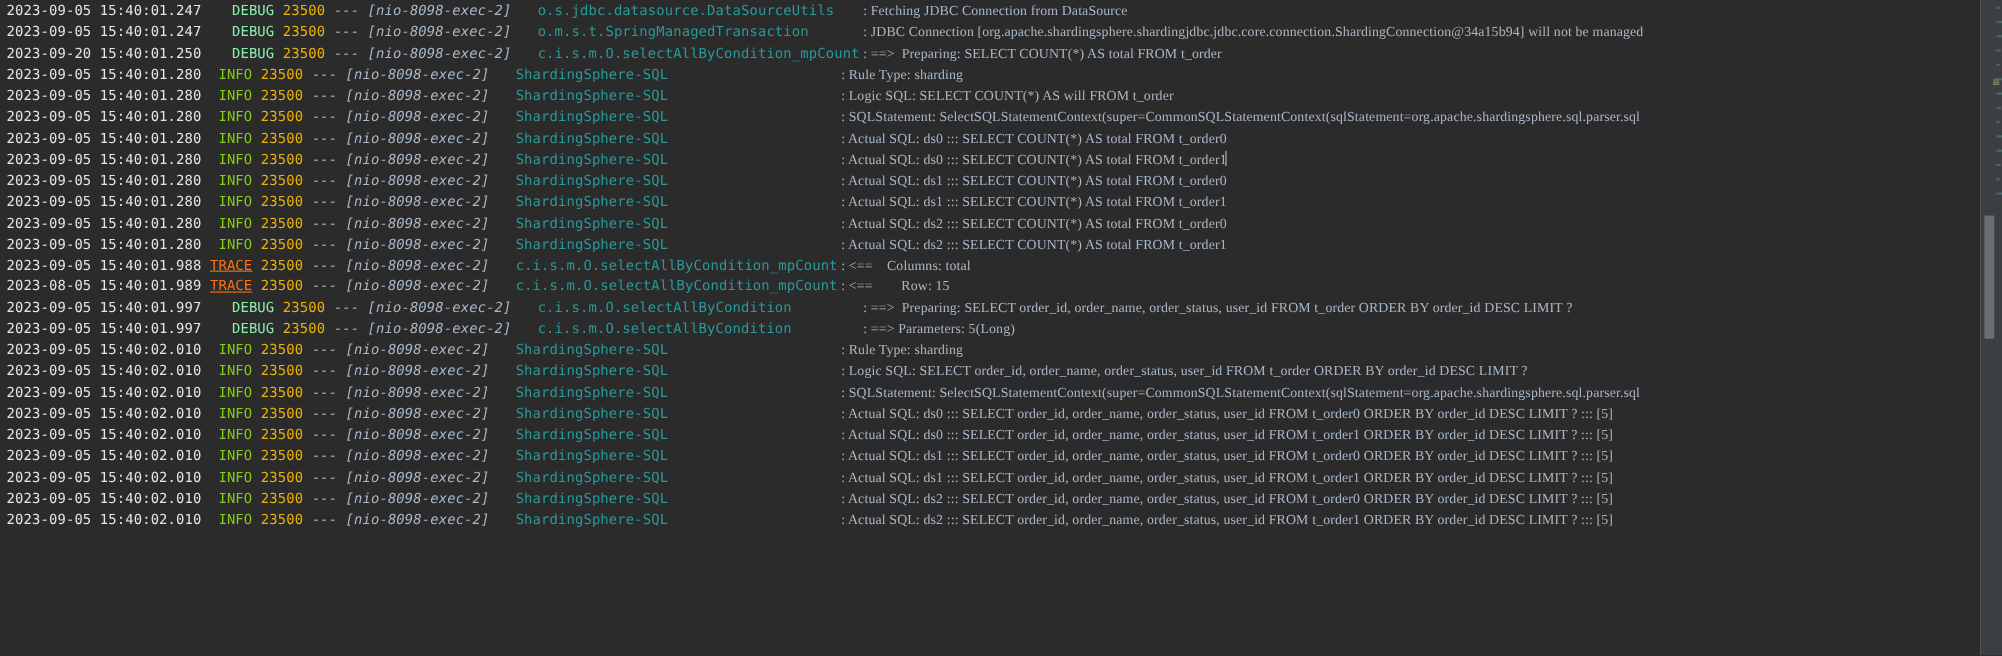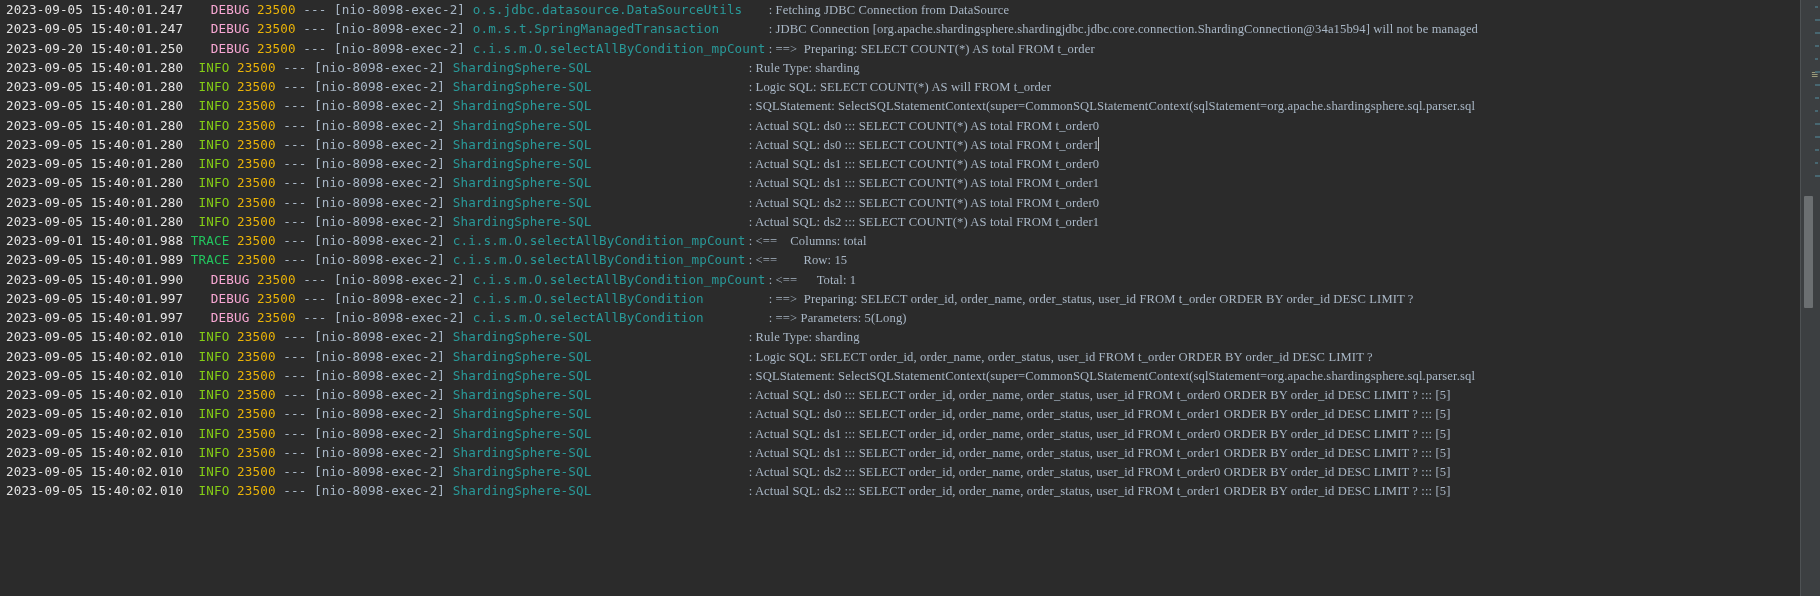--- a/index.html
+++ b/index.html
@@ -24,27 +24,27 @@
   .log-line {
     height:19.25px;
     line-height:19.25px;
     white-space:pre;
     font-size:12.6px;
     letter-spacing:0.12px;
     padding-left:6px;
     color:#a9b7c6;
   }
   .c-ts     { color:#e5e5e5; }
-  .c-debug  { color:#f9a8d4;padding-left:20px; }
+  .c-debug  { color:#86efac;padding-left:20px; }
   .c-info   { color:#84cc16; }
-  .c-trace  { color:#22c55e; }
+  .c-trace  { color:#f97316;text-decoration:underline; }
   .c-pid    { color:#eab308; }
   .c-dash   { color:#a9b7c6; }
-  .c-thread { color:#a9b7c6; }
-  .c-logger { color:#299999; }
+  .c-thread { color:#a9b7c6;font-style:italic; }
+  .c-logger { color:#299999;margin-left:16px; }
   .c-msg    { color:#a9b7c6;font-family:Liberation Serif, serif; }
   .caret {
     display:inline-block;
     width:1px;
     height:14px;
     background:#bbbbbb;
     vertical-align:-2px;
     margin-left:-1px;
   }
   
@@ -92,23 +92,22 @@
       <div class="log-line"><span class="c-ts">2023-09-20 15:40:01.250 </span><span class="c-debug">DEBUG</span><span class="c-pid"> 23500</span><span class="c-dash"> --- </span><span class="c-thread">[nio-8098-exec-2] </span><span class="c-logger">c.i.s.m.O.selectAllByCondition_mpCount</span><span class="c-msg"> : ==&gt;  Preparing: SELECT COUNT(*) AS total FROM t_order</span></div>
       <div class="log-line"><span class="c-ts">2023-09-05 15:40:01.280 </span><span class="c-info"> INFO</span><span class="c-pid"> 23500</span><span class="c-dash"> --- </span><span class="c-thread">[nio-8098-exec-2] </span><span class="c-logger">ShardingSphere-SQL                    </span><span class="c-msg"> : Rule Type: sharding</span></div>
       <div class="log-line"><span class="c-ts">2023-09-05 15:40:01.280 </span><span class="c-info"> INFO</span><span class="c-pid"> 23500</span><span class="c-dash"> --- </span><span class="c-thread">[nio-8098-exec-2] </span><span class="c-logger">ShardingSphere-SQL                    </span><span class="c-msg"> : Logic SQL: SELECT COUNT(*) AS will FROM t_order</span></div>
       <div class="log-line"><span class="c-ts">2023-09-05 15:40:01.280 </span><span class="c-info"> INFO</span><span class="c-pid"> 23500</span><span class="c-dash"> --- </span><span class="c-thread">[nio-8098-exec-2] </span><span class="c-logger">ShardingSphere-SQL                    </span><span class="c-msg"> : SQLStatement: SelectSQLStatementContext(super=CommonSQLStatementContext(sqlStatement=org.apache.shardingsphere.sql.parser.sql</span></div>
       <div class="log-line"><span class="c-ts">2023-09-05 15:40:01.280 </span><span class="c-info"> INFO</span><span class="c-pid"> 23500</span><span class="c-dash"> --- </span><span class="c-thread">[nio-8098-exec-2] </span><span class="c-logger">ShardingSphere-SQL                    </span><span class="c-msg"> : Actual SQL: ds0 ::: SELECT COUNT(*) AS total FROM t_order0</span></div>
       <div class="log-line"><span class="c-ts">2023-09-05 15:40:01.280 </span><span class="c-info"> INFO</span><span class="c-pid"> 23500</span><span class="c-dash"> --- </span><span class="c-thread">[nio-8098-exec-2] </span><span class="c-logger">ShardingSphere-SQL                    </span><span class="c-msg"> : Actual SQL: ds0 ::: SELECT COUNT(*) AS total FROM t_order1</span><span class="caret"></span></div>
       <div class="log-line"><span class="c-ts">2023-09-05 15:40:01.280 </span><span class="c-info"> INFO</span><span class="c-pid"> 23500</span><span class="c-dash"> --- </span><span class="c-thread">[nio-8098-exec-2] </span><span class="c-logger">ShardingSphere-SQL                    </span><span class="c-msg"> : Actual SQL: ds1 ::: SELECT COUNT(*) AS total FROM t_order0</span></div>
       <div class="log-line"><span class="c-ts">2023-09-05 15:40:01.280 </span><span class="c-info"> INFO</span><span class="c-pid"> 23500</span><span class="c-dash"> --- </span><span class="c-thread">[nio-8098-exec-2] </span><span class="c-logger">ShardingSphere-SQL                    </span><span class="c-msg"> : Actual SQL: ds1 ::: SELECT COUNT(*) AS total FROM t_order1</span></div>
       <div class="log-line"><span class="c-ts">2023-09-05 15:40:01.280 </span><span class="c-info"> INFO</span><span class="c-pid"> 23500</span><span class="c-dash"> --- </span><span class="c-thread">[nio-8098-exec-2] </span><span class="c-logger">ShardingSphere-SQL                    </span><span class="c-msg"> : Actual SQL: ds2 ::: SELECT COUNT(*) AS total FROM t_order0</span></div>
       <div class="log-line"><span class="c-ts">2023-09-05 15:40:01.280 </span><span class="c-info"> INFO</span><span class="c-pid"> 23500</span><span class="c-dash"> --- </span><span class="c-thread">[nio-8098-exec-2] </span><span class="c-logger">ShardingSphere-SQL                    </span><span class="c-msg"> : Actual SQL: ds2 ::: SELECT COUNT(*) AS total FROM t_order1</span></div>
-      <div class="log-line"><span class="c-ts">2023-09-01 15:40:01.988 </span><span class="c-trace">TRACE</span><span class="c-pid"> 23500</span><span class="c-dash"> --- </span><span class="c-thread">[nio-8098-exec-2] </span><span class="c-logger">c.i.s.m.O.selectAllByCondition_mpCount</span><span class="c-msg"> : &lt;==    Columns: total</span></div>
-      <div class="log-line"><span class="c-ts">2023-09-05 15:40:01.989 </span><span class="c-trace">TRACE</span><span class="c-pid"> 23500</span><span class="c-dash"> --- </span><span class="c-thread">[nio-8098-exec-2] </span><span class="c-logger">c.i.s.m.O.selectAllByCondition_mpCount</span><span class="c-msg"> : &lt;==        Row: 15</span></div>
-      <div class="log-line"><span class="c-ts">2023-09-05 15:40:01.990 </span><span class="c-debug">DEBUG</span><span class="c-pid"> 23500</span><span class="c-dash"> --- </span><span class="c-thread">[nio-8098-exec-2] </span><span class="c-logger">c.i.s.m.O.selectAllByCondition_mpCount</span><span class="c-msg"> : &lt;==      Total: 1</span></div>
+      <div class="log-line"><span class="c-ts">2023-09-05 15:40:01.988 </span><span class="c-trace">TRACE</span><span class="c-pid"> 23500</span><span class="c-dash"> --- </span><span class="c-thread">[nio-8098-exec-2] </span><span class="c-logger">c.i.s.m.O.selectAllByCondition_mpCount</span><span class="c-msg"> : &lt;==    Columns: total</span></div>
+      <div class="log-line"><span class="c-ts">2023-08-05 15:40:01.989 </span><span class="c-trace">TRACE</span><span class="c-pid"> 23500</span><span class="c-dash"> --- </span><span class="c-thread">[nio-8098-exec-2] </span><span class="c-logger">c.i.s.m.O.selectAllByCondition_mpCount</span><span class="c-msg"> : &lt;==        Row: 15</span></div>
       <div class="log-line"><span class="c-ts">2023-09-05 15:40:01.997 </span><span class="c-debug">DEBUG</span><span class="c-pid"> 23500</span><span class="c-dash"> --- </span><span class="c-thread">[nio-8098-exec-2] </span><span class="c-logger">c.i.s.m.O.selectAllByCondition        </span><span class="c-msg"> : ==&gt;  Preparing: SELECT order_id, order_name, order_status, user_id FROM t_order ORDER BY order_id DESC LIMIT ?</span></div>
       <div class="log-line"><span class="c-ts">2023-09-05 15:40:01.997 </span><span class="c-debug">DEBUG</span><span class="c-pid"> 23500</span><span class="c-dash"> --- </span><span class="c-thread">[nio-8098-exec-2] </span><span class="c-logger">c.i.s.m.O.selectAllByCondition        </span><span class="c-msg"> : ==&gt; Parameters: 5(Long)</span></div>
       <div class="log-line"><span class="c-ts">2023-09-05 15:40:02.010 </span><span class="c-info"> INFO</span><span class="c-pid"> 23500</span><span class="c-dash"> --- </span><span class="c-thread">[nio-8098-exec-2] </span><span class="c-logger">ShardingSphere-SQL                    </span><span class="c-msg"> : Rule Type: sharding</span></div>
       <div class="log-line"><span class="c-ts">2023-09-05 15:40:02.010 </span><span class="c-info"> INFO</span><span class="c-pid"> 23500</span><span class="c-dash"> --- </span><span class="c-thread">[nio-8098-exec-2] </span><span class="c-logger">ShardingSphere-SQL                    </span><span class="c-msg"> : Logic SQL: SELECT order_id, order_name, order_status, user_id FROM t_order ORDER BY order_id DESC LIMIT ?</span></div>
       <div class="log-line"><span class="c-ts">2023-09-05 15:40:02.010 </span><span class="c-info"> INFO</span><span class="c-pid"> 23500</span><span class="c-dash"> --- </span><span class="c-thread">[nio-8098-exec-2] </span><span class="c-logger">ShardingSphere-SQL                    </span><span class="c-msg"> : SQLStatement: SelectSQLStatementContext(super=CommonSQLStatementContext(sqlStatement=org.apache.shardingsphere.sql.parser.sql</span></div>
       <div class="log-line"><span class="c-ts">2023-09-05 15:40:02.010 </span><span class="c-info"> INFO</span><span class="c-pid"> 23500</span><span class="c-dash"> --- </span><span class="c-thread">[nio-8098-exec-2] </span><span class="c-logger">ShardingSphere-SQL                    </span><span class="c-msg"> : Actual SQL: ds0 ::: SELECT order_id, order_name, order_status, user_id FROM t_order0 ORDER BY order_id DESC LIMIT ? ::: [5]</span></div>
       <div class="log-line"><span class="c-ts">2023-09-05 15:40:02.010 </span><span class="c-info"> INFO</span><span class="c-pid"> 23500</span><span class="c-dash"> --- </span><span class="c-thread">[nio-8098-exec-2] </span><span class="c-logger">ShardingSphere-SQL                    </span><span class="c-msg"> : Actual SQL: ds0 ::: SELECT order_id, order_name, order_status, user_id FROM t_order1 ORDER BY order_id DESC LIMIT ? ::: [5]</span></div>
       <div class="log-line"><span class="c-ts">2023-09-05 15:40:02.010 </span><span class="c-info"> INFO</span><span class="c-pid"> 23500</span><span class="c-dash"> --- </span><span class="c-thread">[nio-8098-exec-2] </span><span class="c-logger">ShardingSphere-SQL                    </span><span class="c-msg"> : Actual SQL: ds1 ::: SELECT order_id, order_name, order_status, user_id FROM t_order0 ORDER BY order_id DESC LIMIT ? ::: [5]</span></div>
       <div class="log-line"><span class="c-ts">2023-09-05 15:40:02.010 </span><span class="c-info"> INFO</span><span class="c-pid"> 23500</span><span class="c-dash"> --- </span><span class="c-thread">[nio-8098-exec-2] </span><span class="c-logger">ShardingSphere-SQL                    </span><span class="c-msg"> : Actual SQL: ds1 ::: SELECT order_id, order_name, order_status, user_id FROM t_order1 ORDER BY order_id DESC LIMIT ? ::: [5]</span></div>
       <div class="log-line"><span class="c-ts">2023-09-05 15:40:02.010 </span><span class="c-info"> INFO</span><span class="c-pid"> 23500</span><span class="c-dash"> --- </span><span class="c-thread">[nio-8098-exec-2] </span><span class="c-logger">ShardingSphere-SQL                    </span><span class="c-msg"> : Actual SQL: ds2 ::: SELECT order_id, order_name, order_status, user_id FROM t_order0 ORDER BY order_id DESC LIMIT ? ::: [5]</span></div>

